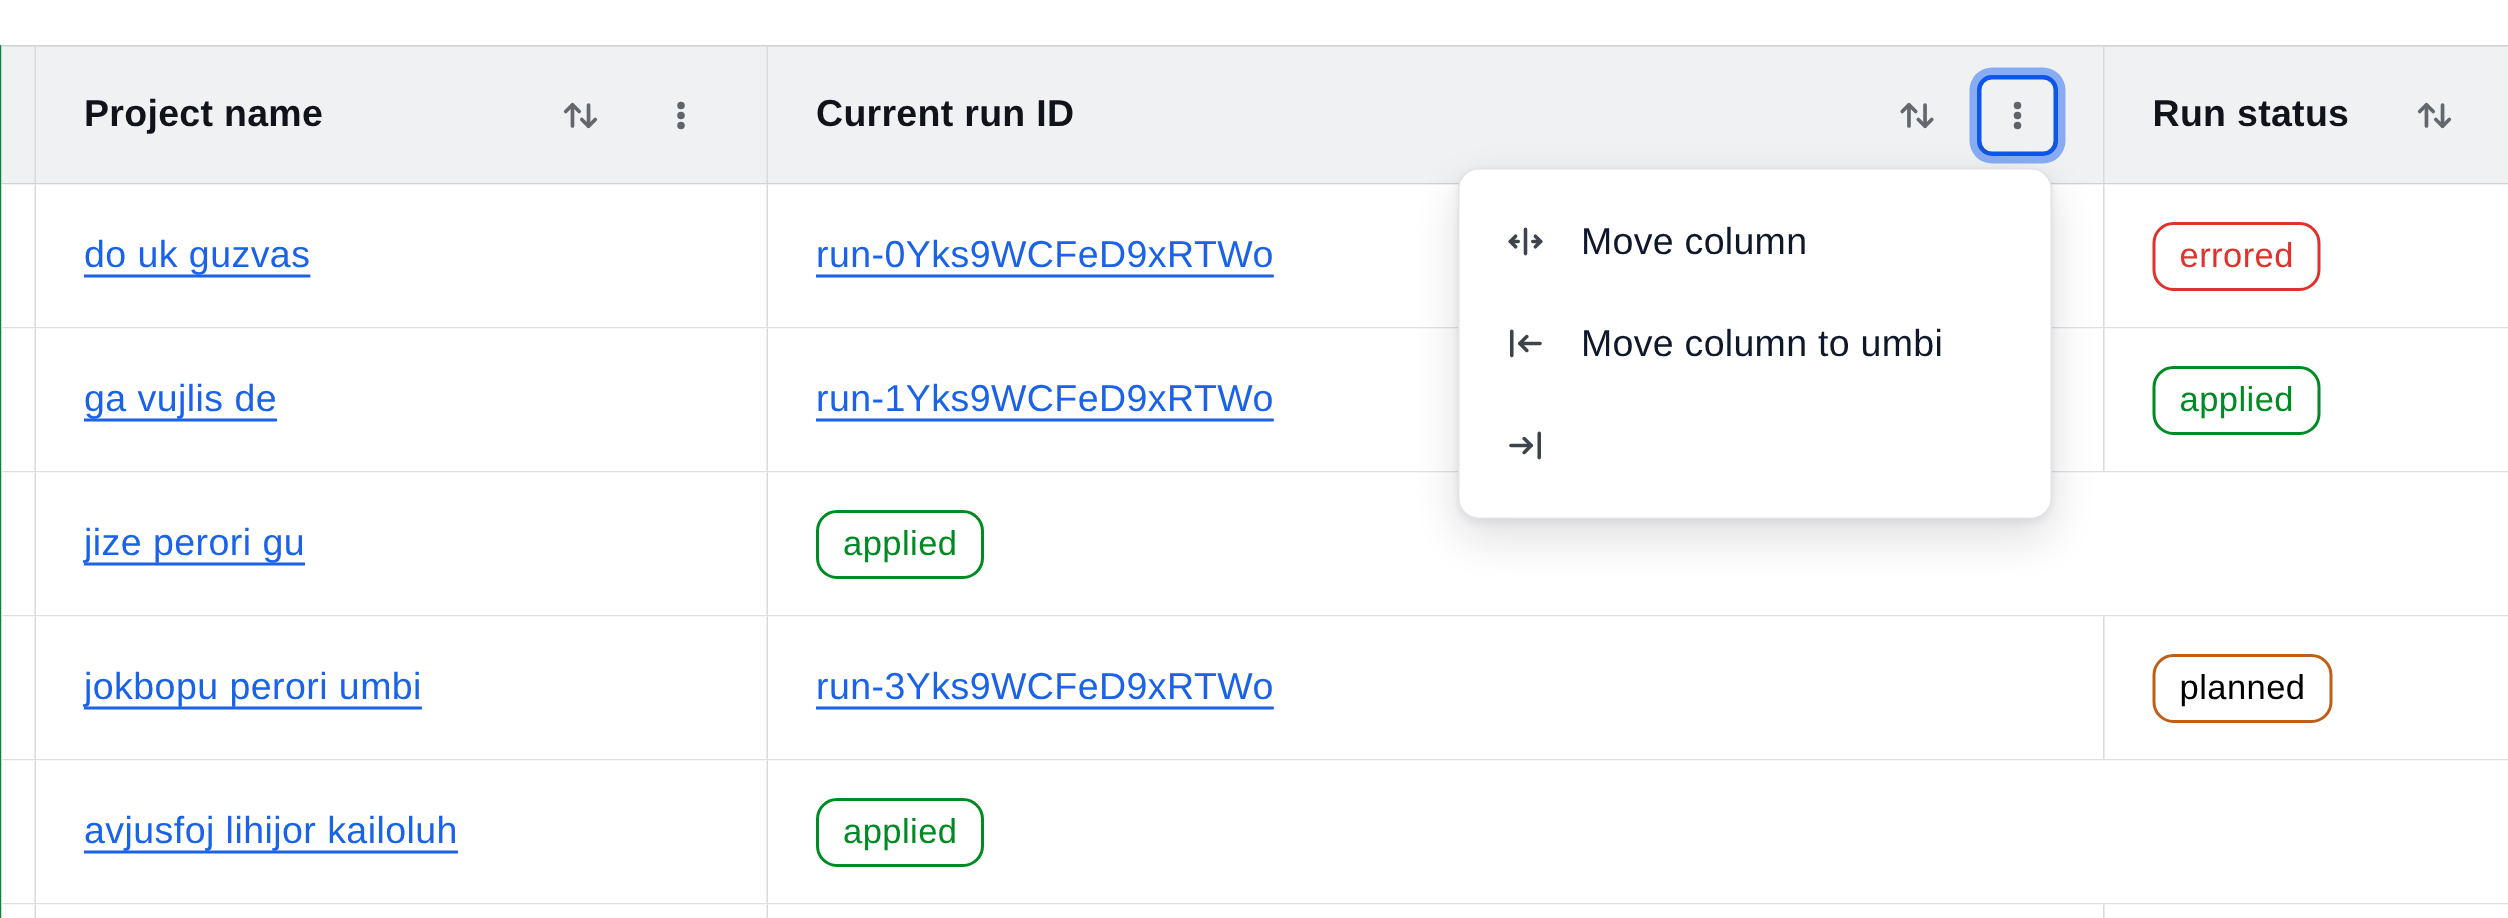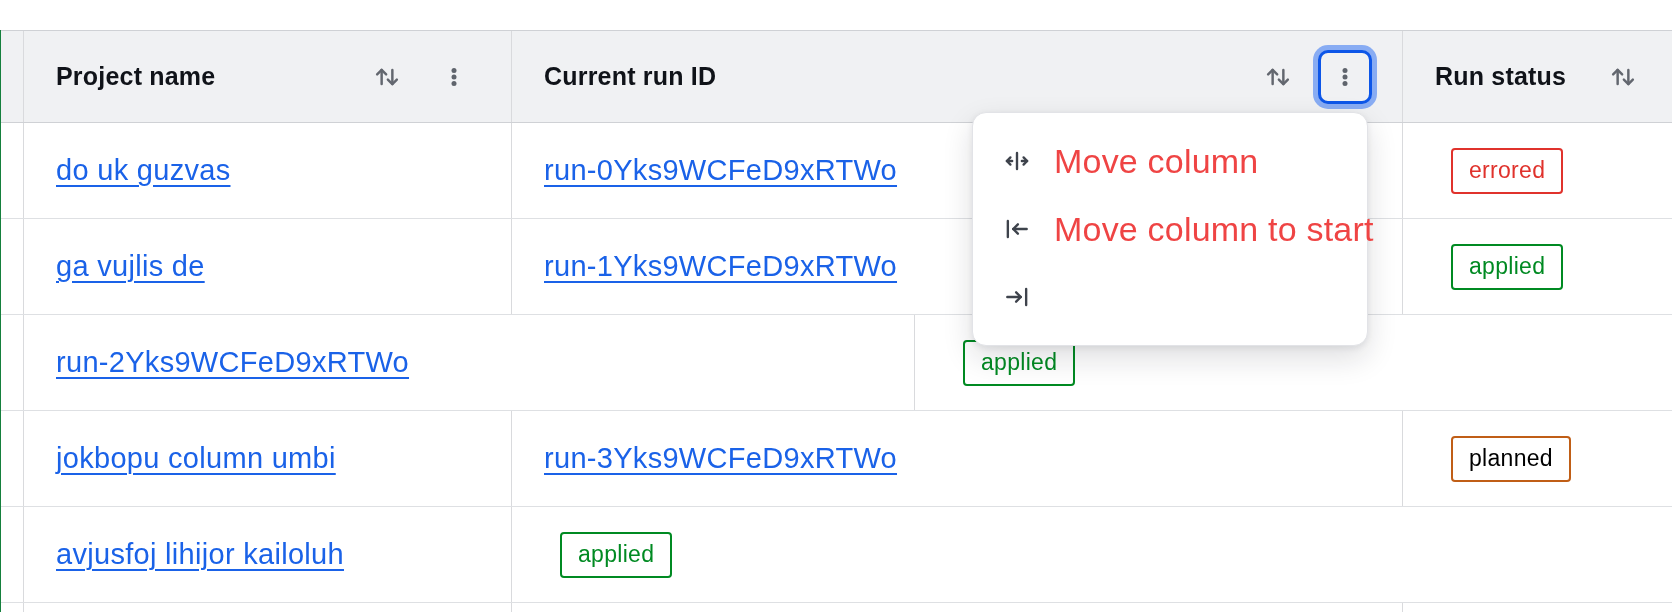--- a/index.html
+++ b/index.html
@@ -38,39 +38,39 @@
   .iconbtn.focused{
     border-color:#0d56e8;background:#f0f1f3;
     box-shadow:0 0 0 5px #88acf3;
   }
   .sortbtn{
     width:40px;height:40px;display:flex;align-items:center;justify-content:center;
     background:transparent;border:none;padding:0;cursor:pointer;
   }
   .cell-text{padding-left:32px;white-space:nowrap;}
   a.link{
-    font-size:29px;color:#1a62e8;letter-spacing:.3px;text-decoration:underline;
+    font-size:25px;color:#1a62e8;letter-spacing:.3px;text-decoration:underline;
     text-decoration-thickness:2px;text-underline-offset:5px;cursor:pointer;
   }
   .badge{
-    display:inline-block;margin-left:48px;box-sizing:border-box;
-    padding:7px 16px 8px 16px;border:2px solid #888;border-radius:4px;
+    display:inline-block;margin-left:32px;box-sizing:border-box;
+    padding:7px 16px 8px 16px;border:2px solid #888;border-radius:14px;
     font-size:23px;letter-spacing:.3px;background:#ffffff;color:#444;white-space:nowrap;
   }
   
   .menu{
     position:absolute;left:972px;top:112px;width:396px;box-sizing:border-box;
     background:#ffffff;border:1px solid #e2e3e7;border-radius:14px;
     box-shadow:0 12px 30px rgba(18,22,34,.14),0 2px 6px rgba(18,22,34,.08);
     padding:14px 0;z-index:20;
   }
   .menu-item{
     height:68px;display:flex;align-items:center;padding:0 28px 0 30px;gap:23px;cursor:pointer;
   }
-  .menu-label{font-size:34px;color:#ef4444;letter-spacing:.2px;white-space:nowrap;}
+  .menu-label{font-size:25px;color:#0f172a;letter-spacing:.2px;white-space:nowrap;}
   .micon{flex:0 0 auto;display:flex;}
   svg{display:block;}
 </style>
 </head>
 <body>
 
 <div class="table">
 
   <div class="hrow">
     <div class="cell col-gutter"></div>
@@ -163,32 +163,32 @@
     <div class="cell col-runid">
         <span class="cell-text"><a class="link">run-1Yks9WCFeD9xRTWo</a></span>
       </div>
     <div class="cell col-status">
         <span class="badge" style="color: rgb(0, 138, 34); border-color: rgb(0, 138, 34);">applied</span>
       </div>
   </div>
 
   <div class="brow">
     <div class="cell col-gutter"></div>
-    <div class="cell col-runid">
-        <span class="cell-text"><a class="link">run-2Yks9WCFeD9xRTWo</a></span>
+    <div class="cell col-project">
+        <span class="cell-text"><a class="link">jize perori gu</a></span>
       </div>
     <div class="cell col-status">
         <span class="badge" style="color: rgb(0, 138, 34); border-color: rgb(0, 138, 34);">applied</span>
       </div>
   </div>
 
   <div class="brow">
     <div class="cell col-gutter"></div>
     <div class="cell col-project">
-        <span class="cell-text"><a class="link">jokbopu column umbi</a></span>
+        <span class="cell-text"><a class="link">jokbopu perori umbi</a></span>
       </div>
     <div class="cell col-runid">
         <span class="cell-text"><a class="link">run-3Yks9WCFeD9xRTWo</a></span>
       </div>
     <div class="cell col-status">
         <span class="badge" style="color: #000000; border-color: rgb(192, 94, 22);">planned</span>
       </div>
   </div>
 
   <div class="brow">
@@ -227,21 +227,21 @@
   <div class="menu-item">
     <span class="micon">
       <svg width="28" height="28" viewBox="0 0 26 26">
         <g fill="none" stroke="#3e434c" stroke-width="2.2" stroke-linecap="round" stroke-linejoin="round">
           <path d="M4.5 5.5 V20.5"></path>
           <path d="M22 13 H9.5"></path>
             <path d="M13.8 8.7 L9.5 13 L13.8 17.3"></path>
         </g>
       </svg>
     </span>
-    <span class="menu-label">Move column to start</span>
+    <span class="menu-label">Move column to umbi</span>
   </div>
   <div class="menu-item">
     <span class="micon">
       <svg width="28" height="28" viewBox="0 0 26 26">
         <g fill="none" stroke="#3e434c" stroke-width="2.2" stroke-linecap="round" stroke-linejoin="round">
           <path d="M21.5 5.5 V20.5"></path>
           <path d="M4 13 H16.5"></path>
             <path d="M12.2 8.7 L16.5 13 L12.2 17.3"></path>
         </g>
       </svg>

